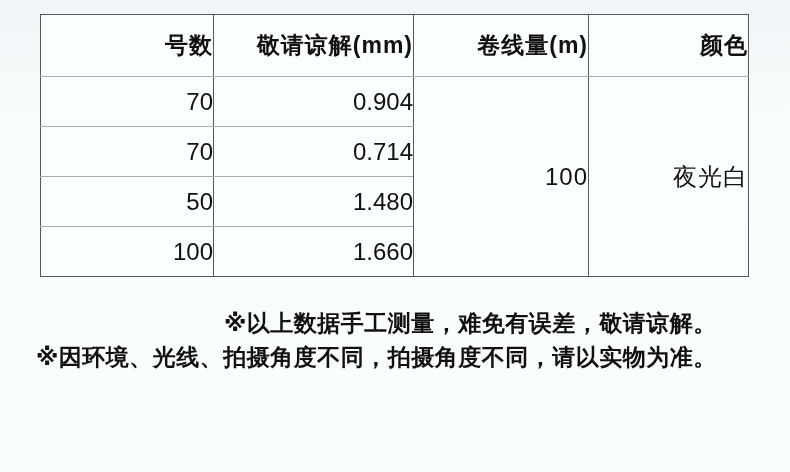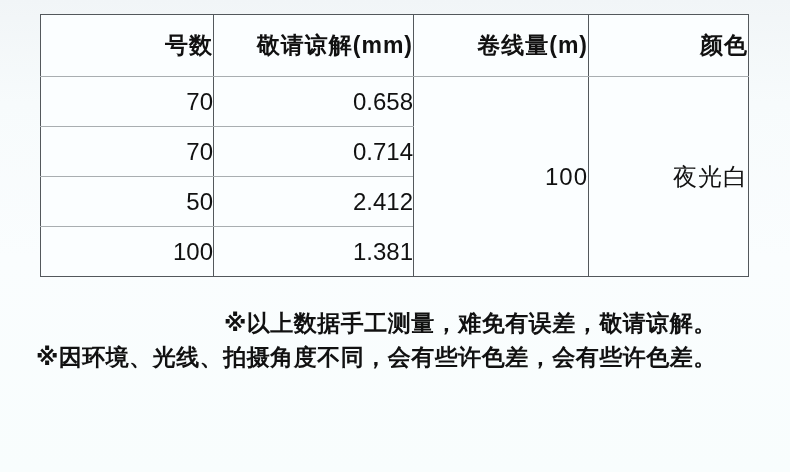--- a/index.html
+++ b/index.html
@@ -86,35 +86,35 @@
     <tr>
       <th>号数</th>
       <th>敬请谅解(mm)</th>
       <th>卷线量(m)</th>
       <th>颜色</th>
     </tr>
   </thead>
   <tbody>
     <tr>
       <td>70</td>
-      <td>0.658</td>
+      <td>0.904</td>
       <td class="merged" rowspan="4">100</td>
       <td class="merged" rowspan="4">夜光白</td>
     </tr>
     <tr>
       <td>70</td>
       <td>0.714</td>
     </tr>
     <tr>
       <td>50</td>
-      <td>2.412</td>
+      <td>1.480</td>
     </tr>
     <tr>
       <td>100</td>
-      <td>1.381</td>
+      <td>1.660</td>
     </tr>
   </tbody>
 </table>
 
 <div class="notes">
   <p>※以上数据手工测量，难免有误差，敬请谅解。</p>
-  <p>※因环境、光线、拍摄角度不同，会有些许色差，会有些许色差。</p>
+  <p>※因环境、光线、拍摄角度不同，拍摄角度不同，请以实物为准。</p>
 </div>
 
 </body></html>

